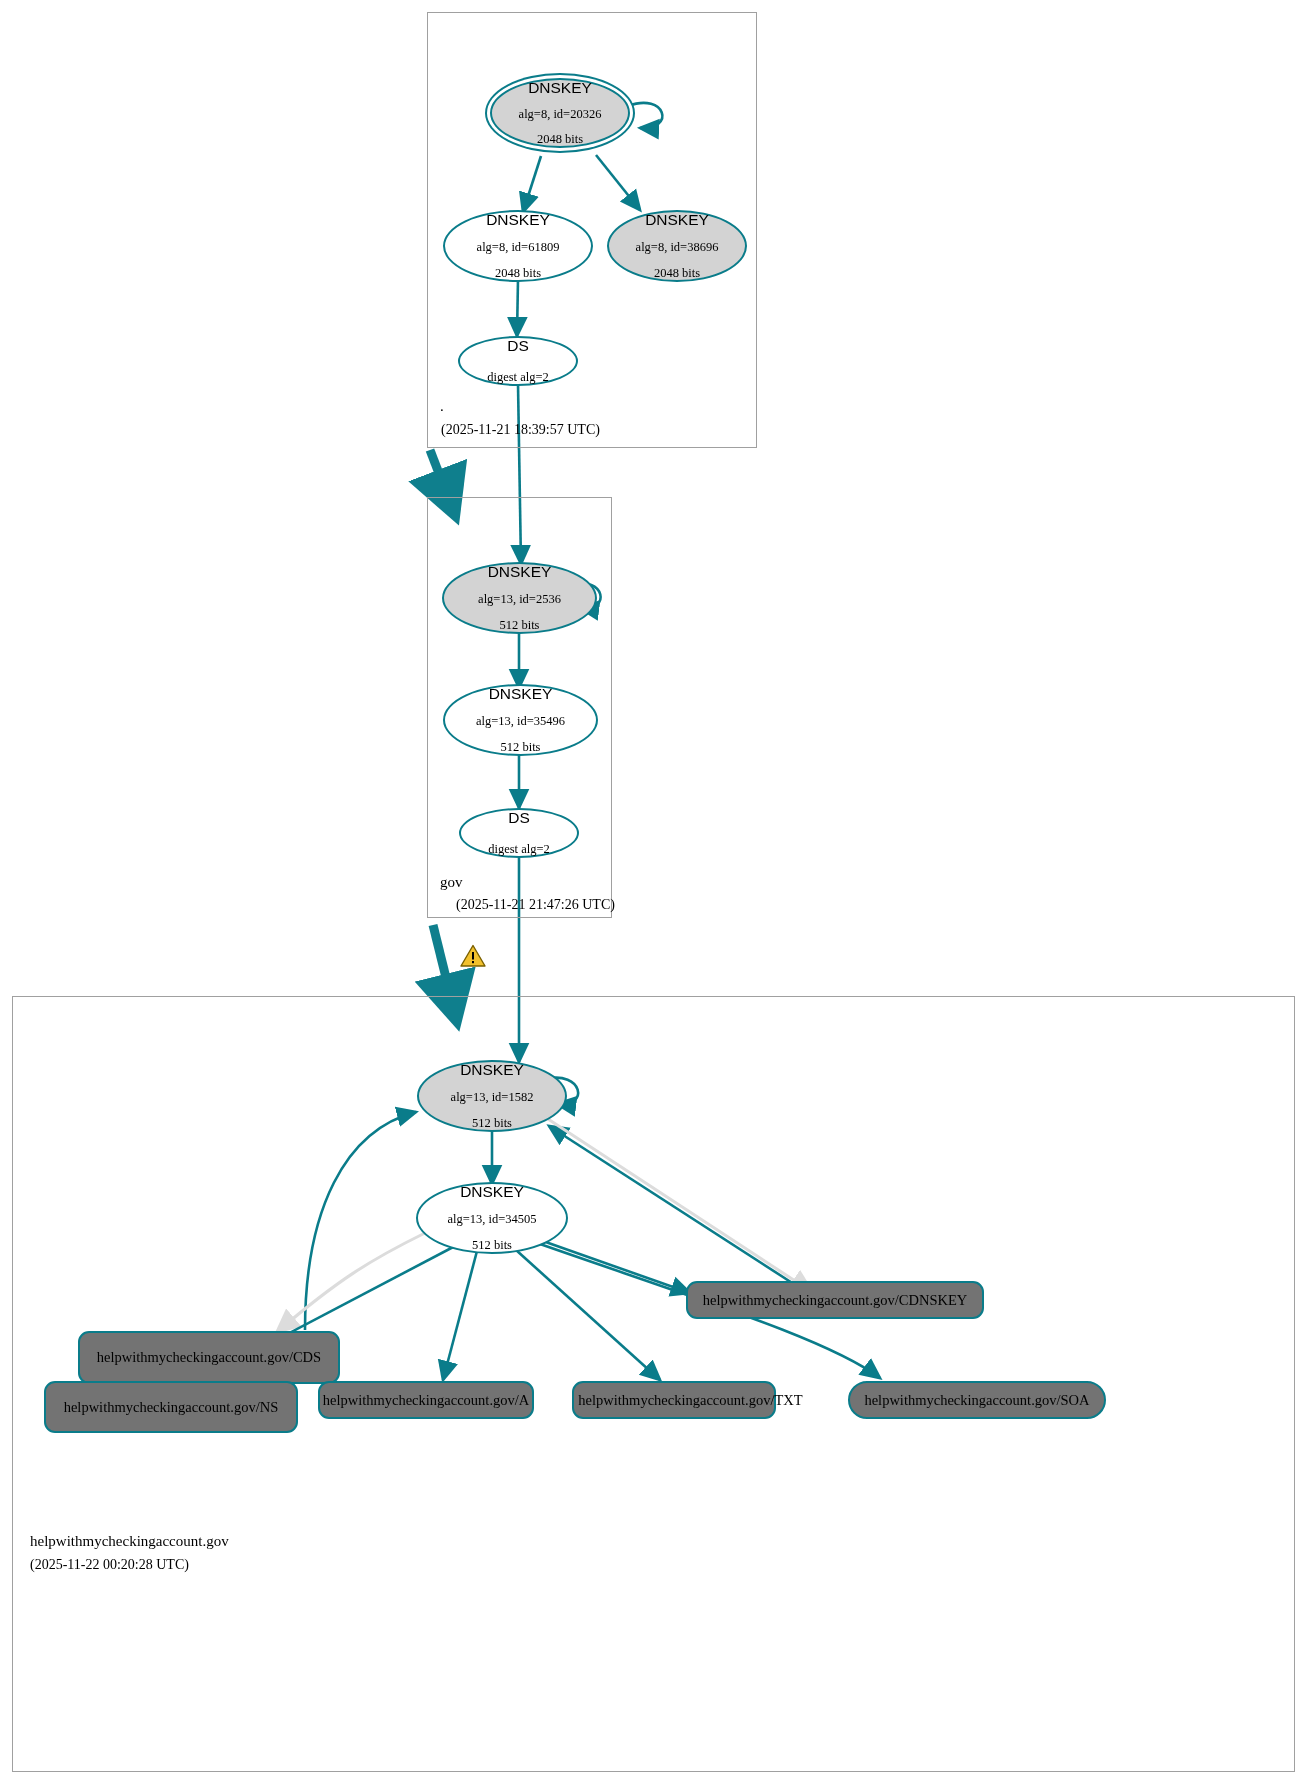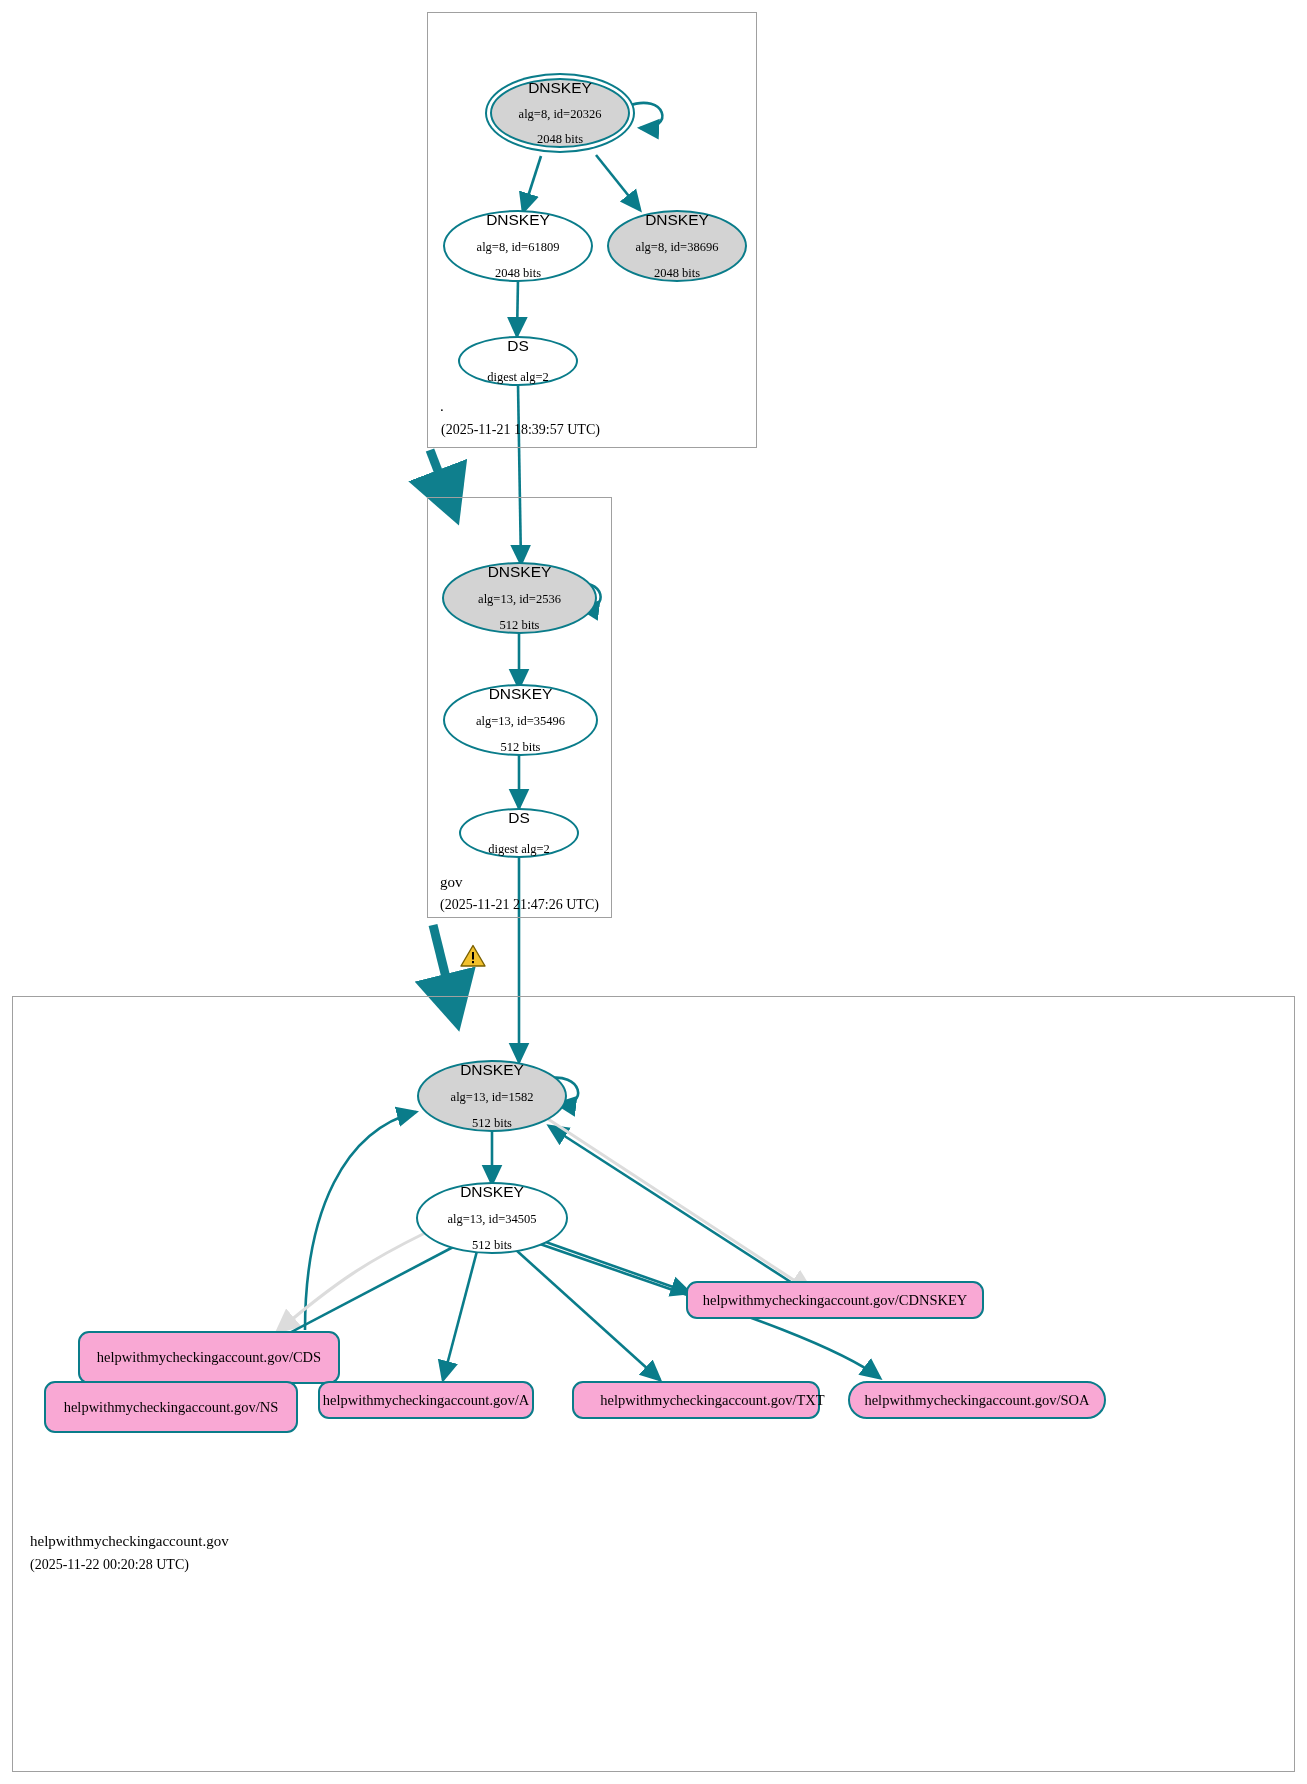--- a/index.html
+++ b/index.html
@@ -15,21 +15,21 @@
   .node{position:absolute;display:flex;flex-direction:column;align-items:center;justify-content:space-between;
         box-sizing:border-box;text-align:center;color:#000;white-space:nowrap;}
 
   .ellipse{border:2px solid #0a7c8a;border-radius:50%;background:#ffffff;}
   .ellipse.shaded{background:#d3d3d3;}
   .ellipse.dbl{box-shadow:0 0 0 3px #ffffff, 0 0 0 5px #0a7c8a;}
 
   .n-title{font-family:"Liberation Sans", sans-serif;font-size:15.5px;line-height:1.08;}
   .n-sub{font-family:"Liberation Serif", serif;font-size:12.5px;line-height:1.14;}
 
-  .rrset{border:2px solid #0a7c8a;border-radius:11px;background:#f9a8d4;
+  .rrset{border:2px solid #0a7c8a;border-radius:11px;background:#737373;
          font-family:"Liberation Serif", serif;font-size:14.5px;color:#000;
          display:flex;align-items:center;justify-content:center;}
 
   .warn{position:absolute;width:26px;height:24px;}
 </style>
 </head>
 <body>
 
 <div id="stage">
 
@@ -113,21 +113,21 @@
     <div class="n-sub">2048 bits</div>
   </div>
 
   <div class="node ellipse" style="left:458px;top:336px;width:120px;height:50px;">
     <div class="n-title">DS</div>
     <div class="n-sub">digest alg=2</div>
   </div>
 
   <div class="zone-box" style="left:427px;top:497px;width:185px;height:421px;"></div>
   <div class="zone-label zone-name" style="left:440px;top:874px;">gov</div>
-  <div class="zone-label zone-time" style="left:440px;top:897px;">(2025-11-21 21:47:26 UTC)</div>
+  <div class="zone-label zone-time" style="left:456px;top:897px;">(2025-11-21 21:47:26 UTC)</div>
 
   <div class="node ellipse shaded" style="left:442px;top:562px;width:155px;height:72px;">
     <div class="n-title">DNSKEY</div>
     <div class="n-sub">alg=13, id=2536</div>
     <div class="n-sub">512 bits</div>
   </div>
 
   <div class="node ellipse" style="left:443px;top:684px;width:155px;height:72px;">
     <div class="n-title">DNSKEY</div>
     <div class="n-sub">alg=13, id=35496</div>
@@ -162,17 +162,17 @@
   </div>
 
   <div class="node rrset" style="left:686px;top:1281px;width:298px;height:38px;">helpwithmycheckingaccount.gov/CDNSKEY</div>
 
   <div class="node rrset" style="left:78px;top:1331px;width:262px;height:53px;">helpwithmycheckingaccount.gov/CDS</div>
 
   <div class="node rrset" style="left:44px;top:1381px;width:254px;height:52px;">helpwithmycheckingaccount.gov/NS</div>
 
   <div class="node rrset" style="left:318px;top:1381px;width:216px;height:38px;">helpwithmycheckingaccount.gov/A</div>
 
-  <div class="node rrset" style="left:572px;top:1381px;width:248px;height:38px;padding-left:33px;">helpwithmycheckingaccount.gov/TXT</div>
+  <div class="node rrset" style="left:572px;top:1381px;width:204px;height:38px;padding-left:33px;">helpwithmycheckingaccount.gov/TXT</div>
 
   <div class="node rrset" style="left:848px;top:1381px;width:258px;height:38px;border-radius:19px;">helpwithmycheckingaccount.gov/SOA</div>
 
 </div>
 
 </body></html>

